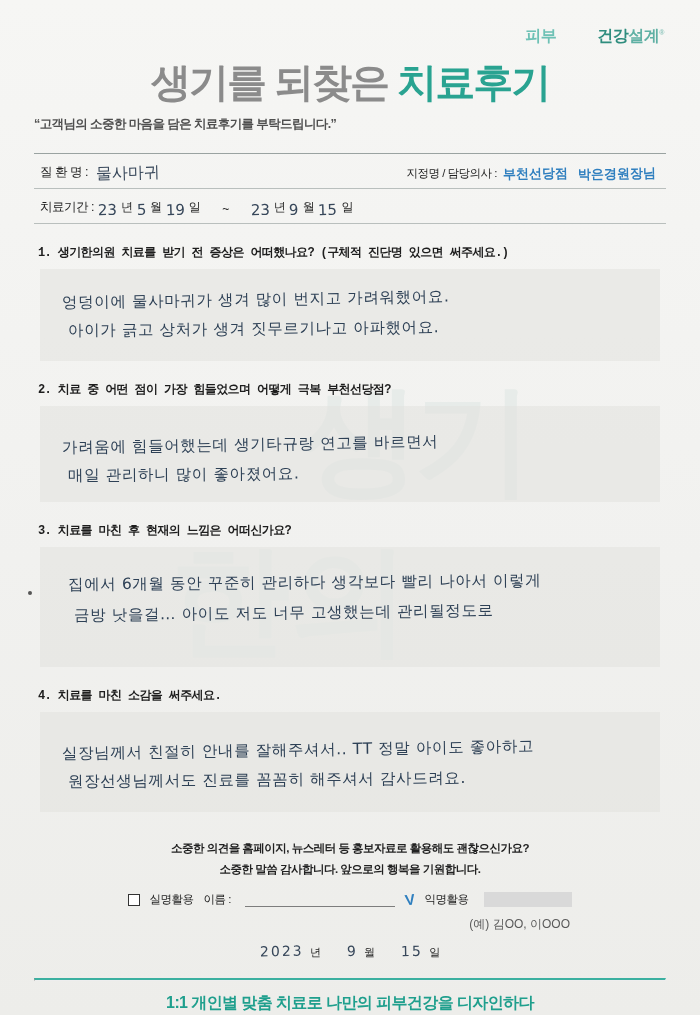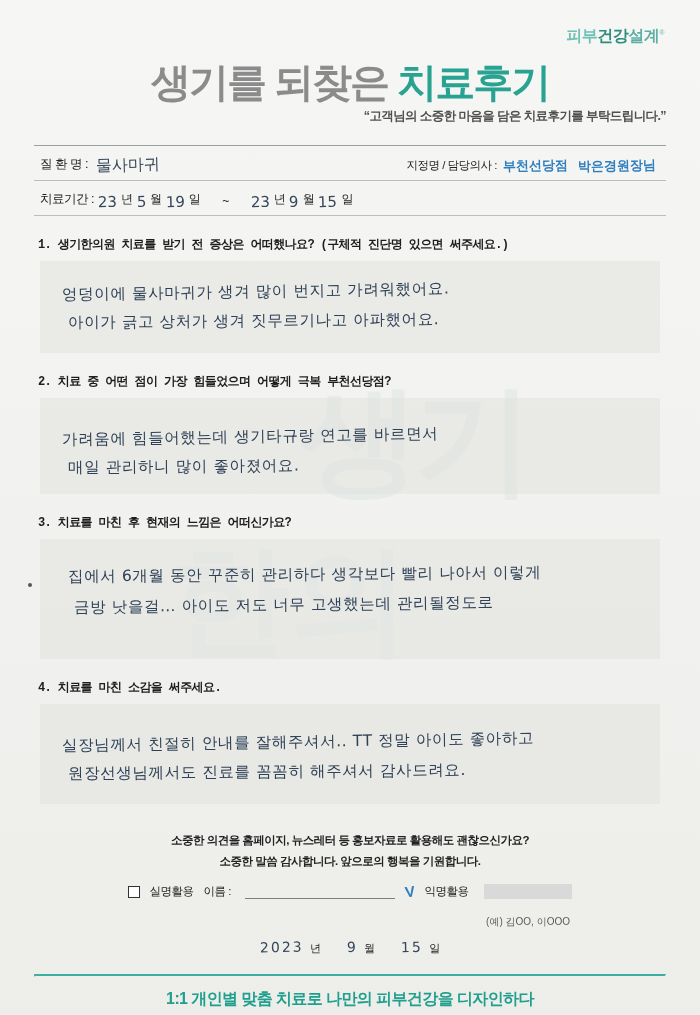--- a/index.html
+++ b/index.html
@@ -56,38 +56,38 @@
   .brand {
     position: absolute;
     right: 36px;
     top: 26px;
     font-size: 16px;
     font-weight: bold;
     letter-spacing: -.5px;
     z-index: 3;
   }
   .brand .b1 { color: #6ec1b5; }
-  .brand .b2 { color: #2f8d7e; }
+  .brand .b2 { color: #2f8d7e; padding-left: 41px; }
   .brand .b3 { color: #5fb0a4; margin-top: 24px; }
   .brand sup { font-size: 7px; color: #8bc4bb; vertical-align: super; }
 
   .title {
     text-align: center;
     padding-top: 60px;
     font-size: 40px;
     font-weight: bold;
     letter-spacing: -2px;
     font-family: "Liberation Sans", sans-serif;
     line-height: 1.1;
   }
   .title .grey { color: #8b8b8b; }
   .title .teal { color: #29a391; }
   .subtitle {
-    text-align: right;
-    margin-top: 4px;
+    text-align: left;
+    margin-top: 12px;
     font-size: 12.5px;
     color: #4f4f4f;
     font-weight: bold;
     letter-spacing: -.6px;
   }
 
   
   .field-block { margin-top: 20px; }
   .rule {
     border: 0;
@@ -220,23 +220,23 @@
   .redact {
     display: inline-block;
     width: 88px;
     height: 15px;
     background: #d9d9d9;
     vertical-align: middle;
     margin-left: 6px;
   }
   .mini-note {
     text-align: right;
-    font-size: 10px;
+    font-size: 12px;
     color: #5a5a5a;
-    margin: 15px 96px 0 0;
+    margin: 8px 96px 0 0;
   }
   .sign-date {
     text-align: center;
     margin-top: 10px;
     color: #37475a;
     font-size: 14px;
     letter-spacing: 2px;
     font-family: "DejaVu Sans", sans-serif;
   }
   .sign-date .sd { display: inline-block; transform: rotate(-1deg); }

